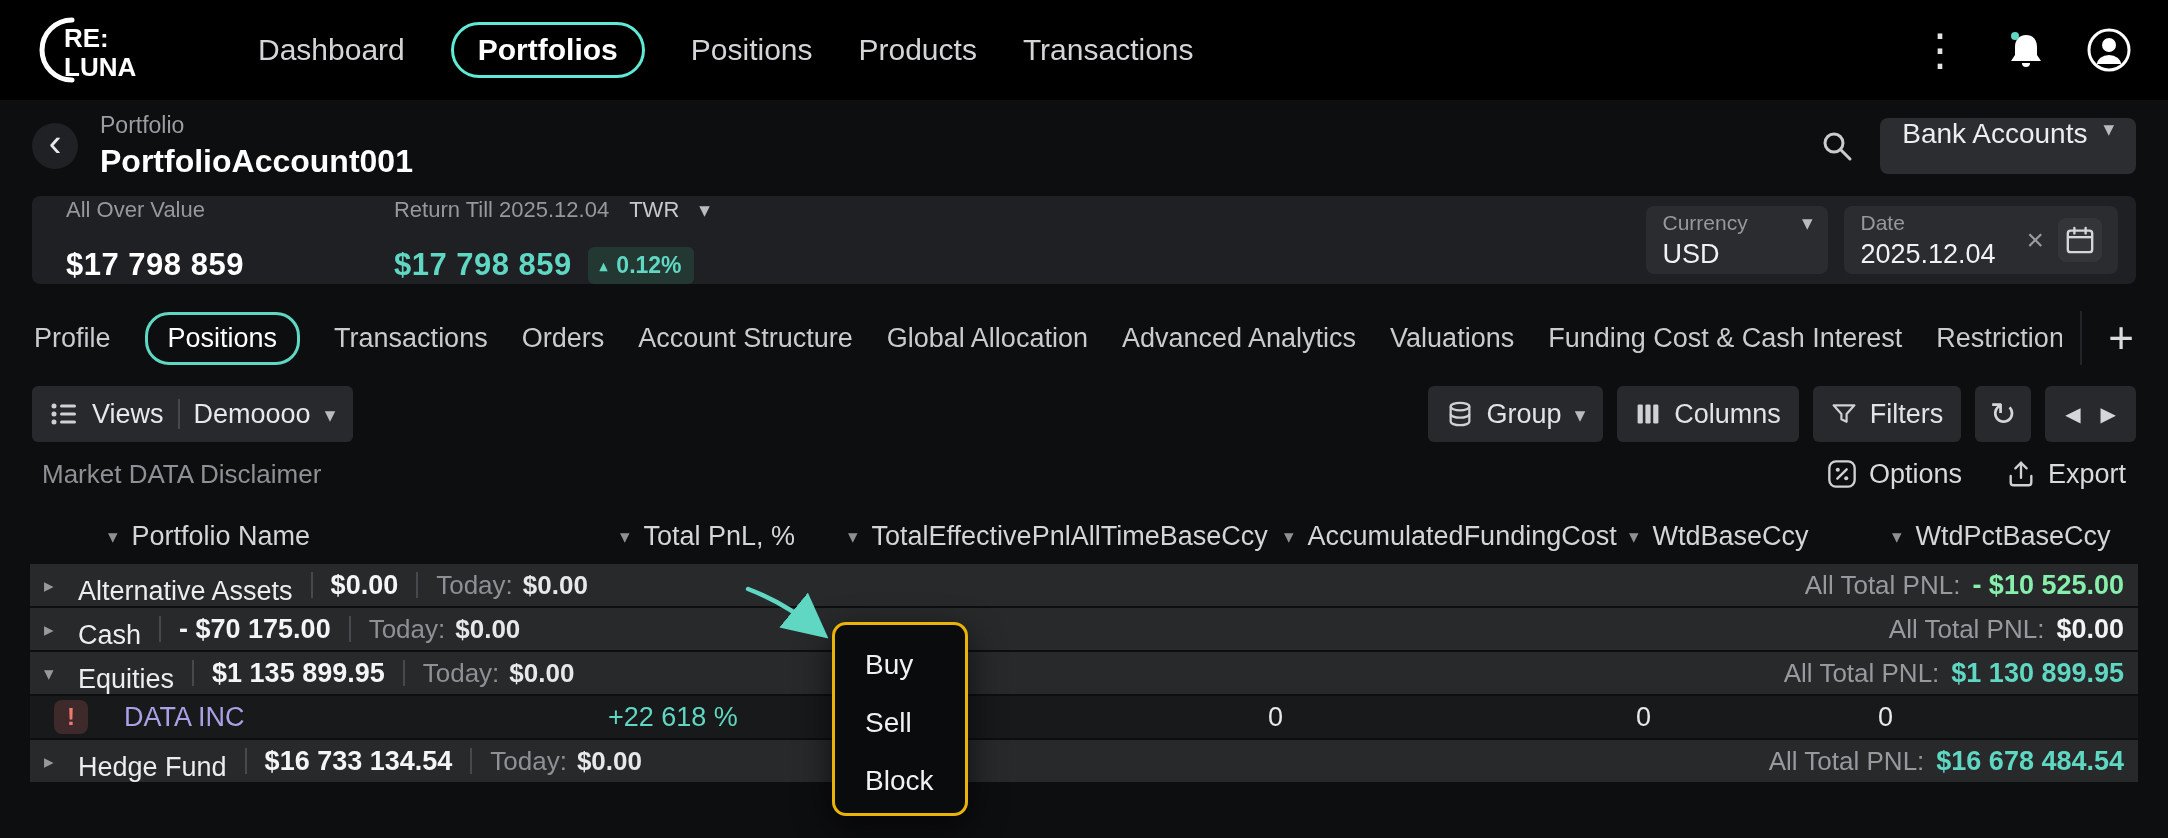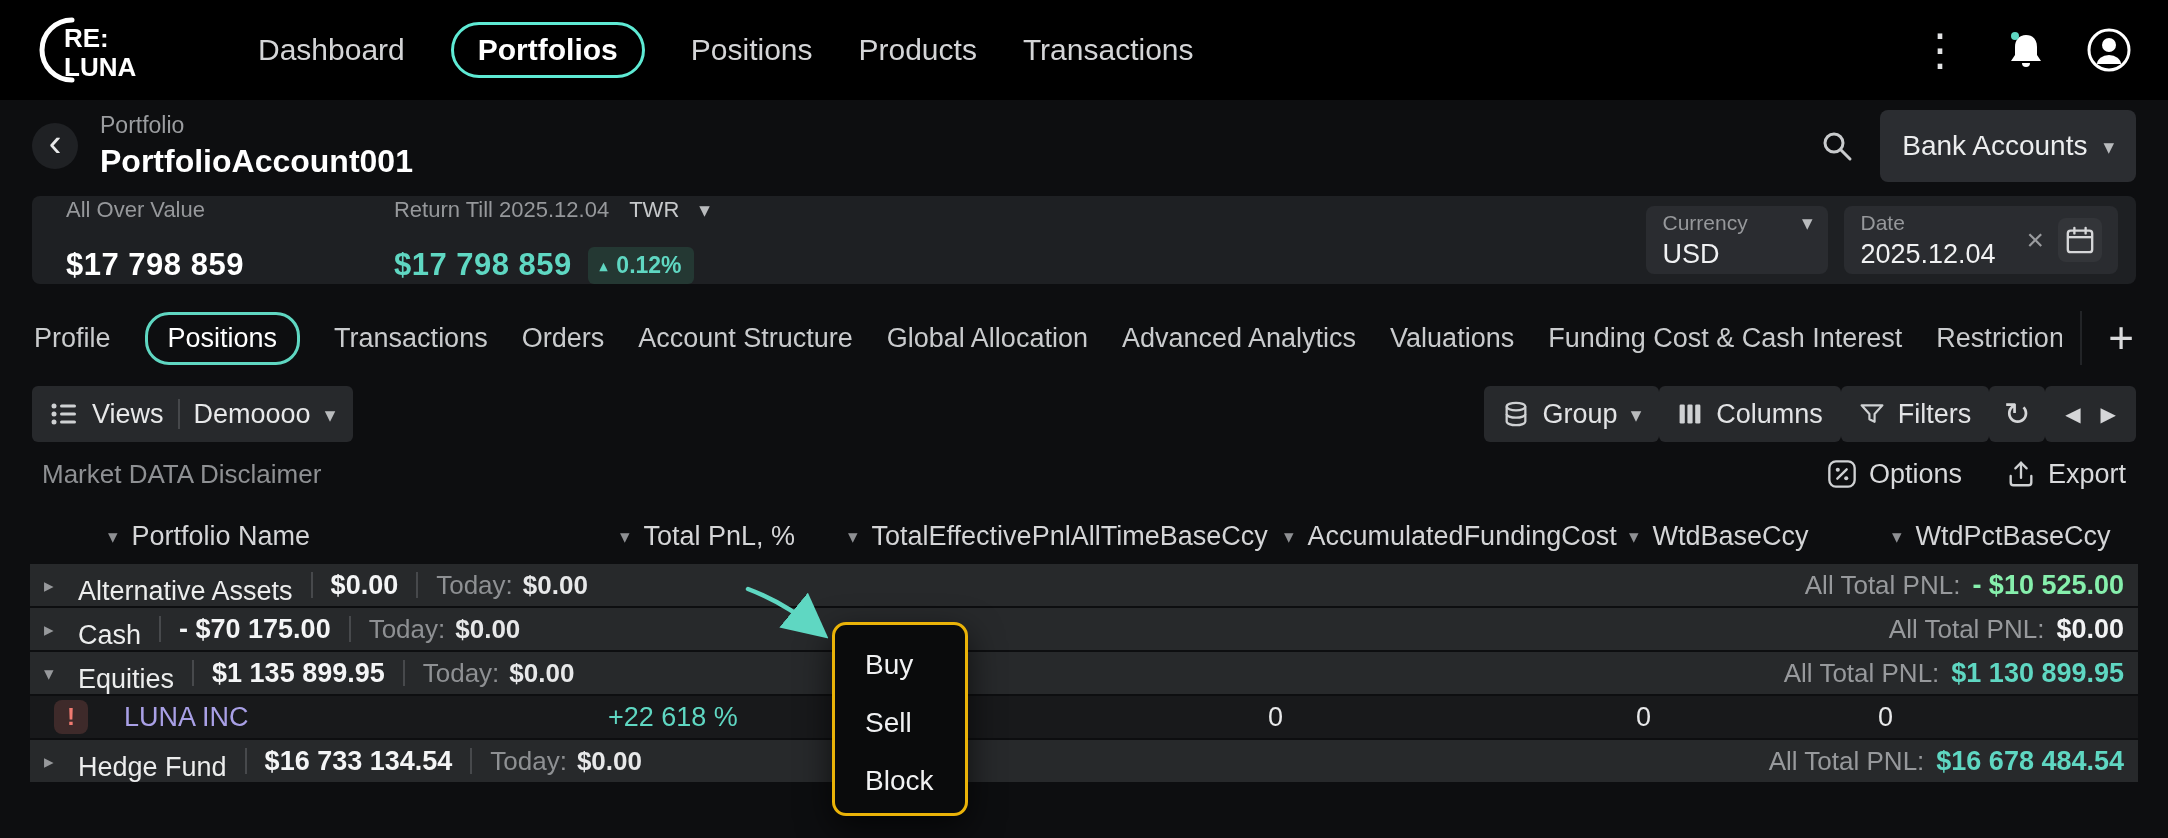--- a/index.html
+++ b/index.html
@@ -17,22 +17,22 @@
   .iconbtn{display:flex;align-items:center;justify-content:center;cursor:pointer;}
 
   
   .pageheader{height:92px;display:flex;align-items:center;padding:0 32px;box-sizing:border-box;}
   .back-btn{width:46px;height:46px;border-radius:50%;background:#1f2124;color:#e8e9ea;font-size:38px;
             display:flex;align-items:center;justify-content:center;margin-right:22px;cursor:pointer;line-height:1;padding-bottom:6px;box-sizing:border-box;}
   .eyebrow{font-size:23px;color:#9b9da0;margin-bottom:4px;}
   .ptitle{font-size:32px;font-weight:700;color:#fff;}
   .header-right{margin-left:auto;display:flex;align-items:center;gap:18px;}
   .search-btn{width:50px;height:50px;display:flex;align-items:center;justify-content:center;cursor:pointer;}
-  .bank-btn{background:#2b2d31;border-radius:8px;height:72px;padding:0 22px;display:flex;gap:16px;
-            align-items:center;font-size:28px;color:#ecedee;cursor:pointer;}
+  .bank-btn{background:#2b2d31;border-radius:8px;height:56px;padding:0 22px;display:flex;gap:16px;
+            align-items:flex-start;font-size:28px;color:#ecedee;cursor:pointer;}
   .caret{color:#b9bbbd;font-size:21px;line-height:1;}
 
   
   .summary{margin:4px 32px 0;background:#1e2023;border-radius:8px;height:88px;display:flex;align-items:center;
            padding:0 18px;box-sizing:border-box;}
   .sum1{margin-left:16px;}
   .sum-label{font-size:22px;color:#96989b;margin-bottom:24px;display:flex;gap:20px;align-items:center;}
   .sum-value{font-size:31px;font-weight:700;color:#fff;letter-spacing:.5px;}
   .sum2{margin-left:150px;}
   .twr{color:#c6c8ca;}
@@ -57,21 +57,21 @@
   .tab{flex:none;cursor:pointer;}
   .tab.active{border:3px solid #5fd7c2;border-radius:24px;padding:8px 20px;color:#fff;}
   .tab-plus{margin-left:18px;padding-left:26px;border-left:2px solid #222427;font-size:44px;color:#dadbdc;
             font-weight:300;line-height:1;cursor:pointer;height:54px;display:flex;align-items:center;}
 
   
   .toolbar{display:flex;align-items:center;padding:0 32px;margin-top:16px;height:56px;box-sizing:border-box;}
   .views{background:#27292c;border-radius:6px;height:56px;display:flex;align-items:center;gap:14px;padding:0 18px;
          font-size:27px;color:#e7e8e9;cursor:pointer;}
   .vdivider{width:2px;height:30px;background:#46484b;}
-  .tool-right{margin-left:auto;display:flex;align-items:center;}
+  .tool-right{margin-left:auto;display:flex;gap:14px;align-items:center;}
   .tbtn{background:#27292c;border-radius:6px;height:56px;display:flex;align-items:center;gap:13px;padding:0 18px;
         font-size:27px;color:#e2e3e5;cursor:pointer;}
   .sqbtn{background:#27292c;border-radius:6px;width:56px;height:56px;display:flex;align-items:center;justify-content:center;
          font-size:32px;color:#d5d6d8;cursor:pointer;}
   .pager{background:#27292c;border-radius:6px;height:56px;padding:0 20px;display:flex;gap:20px;align-items:center;
          font-size:20px;color:#d5d6d8;cursor:pointer;}
 
   
   .metarow{display:flex;align-items:center;padding:0 42px;margin-top:12px;height:40px;box-sizing:border-box;}
   .disclaimer{font-size:26px;color:#8e9093;}
@@ -376,21 +376,21 @@
       <span class="g-today-label">Today:</span>
       <span class="g-today">$0.00</span>
       <div class="g-right">
         <span class="pnl-label">All Total PNL:</span>
         <span class="pnl-val pos">$1 130 899.95</span>
       </div>
     </div>
 
     <div class="trow leaf">
       <span class="warn">!</span>
-      <span class="i-name">LUNA INC</span>
+      <span class="i-name">DATA INC</span>
       <span class="i-pnl">+22 618 %</span>
       <span class="i-z z1">0</span>
       <span class="i-z z2">0</span>
       <span class="i-z z3">0</span>
     </div>
 
     <div class="trow">
       <span class="rcaret">▸</span>
       <span class="g-name">Hedge Fund</span>
       <span class="g-div"></span>

